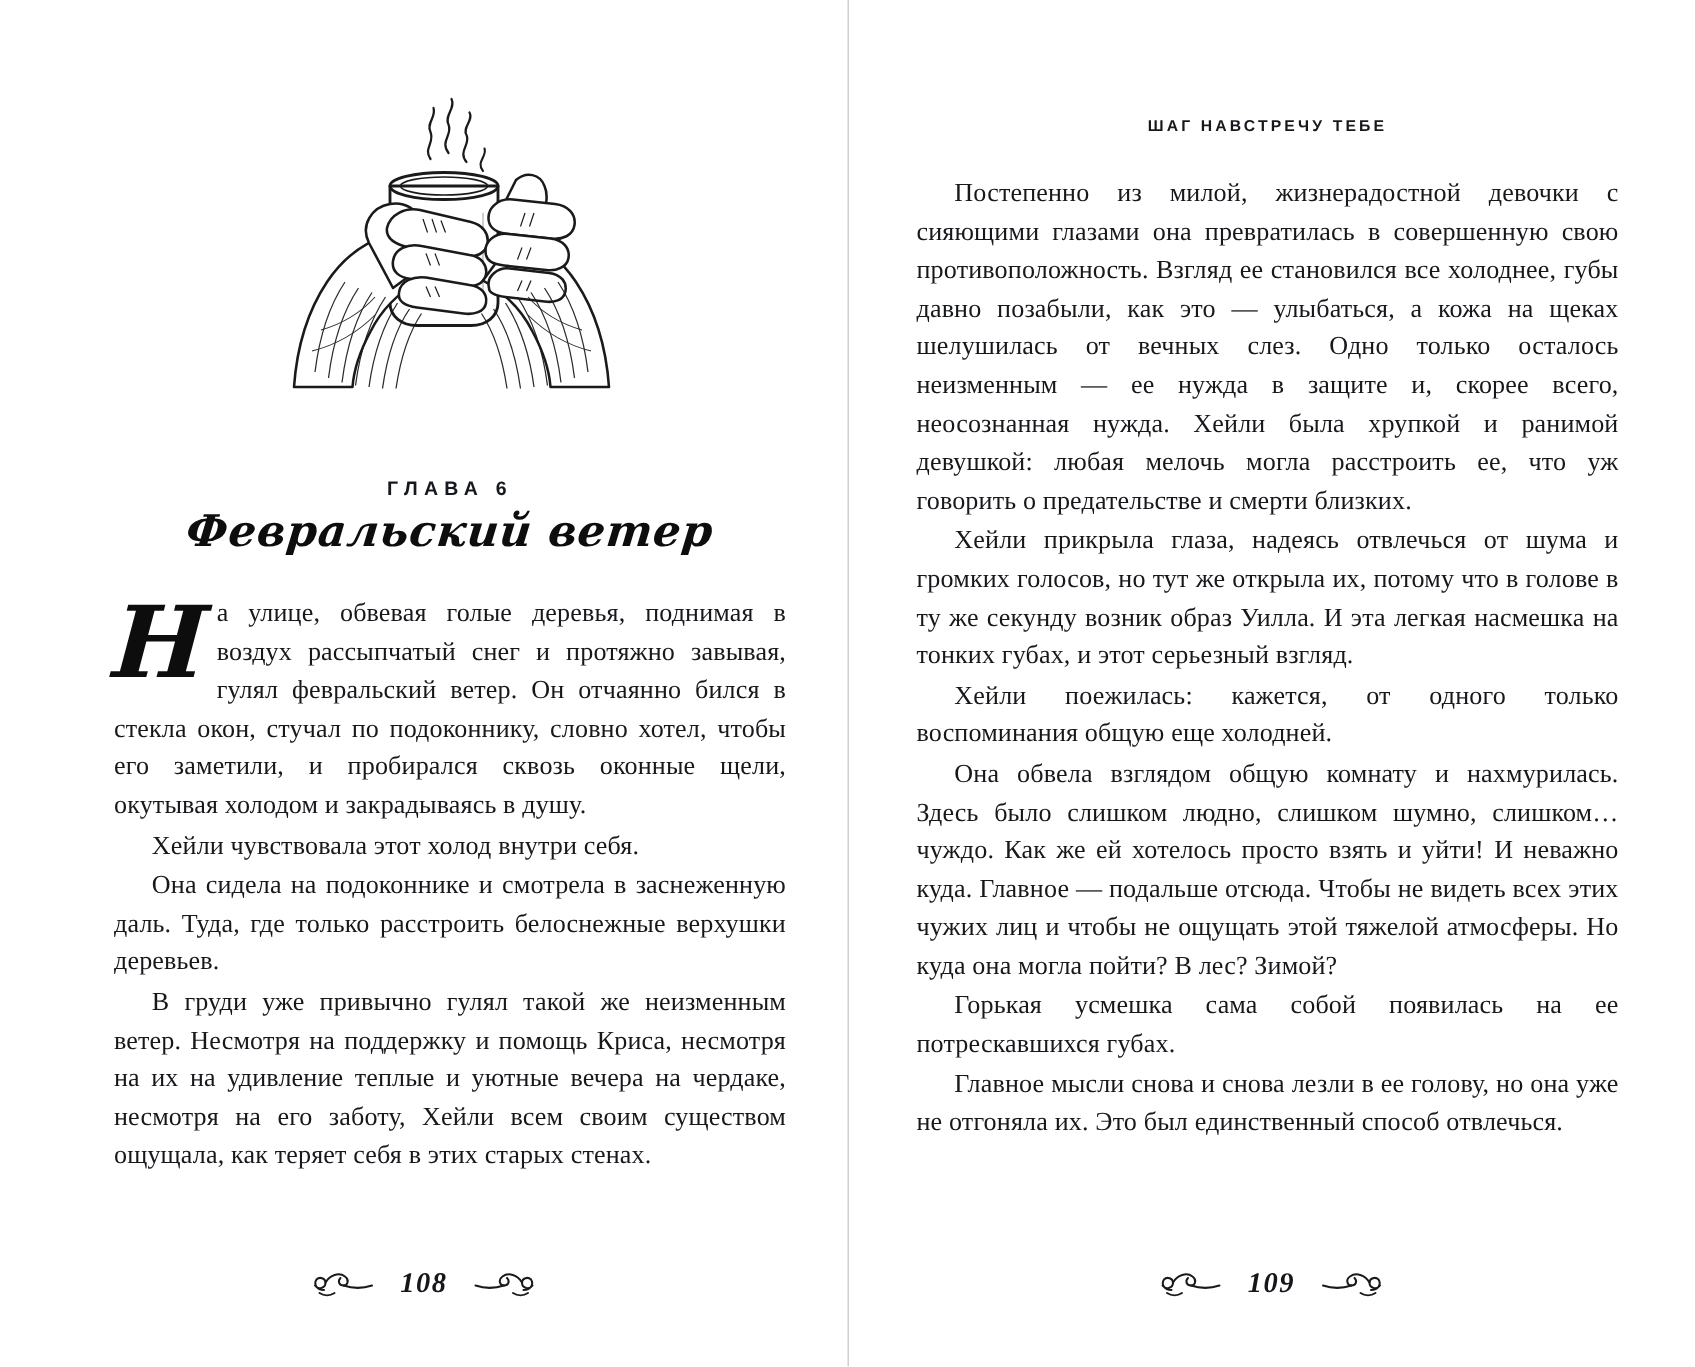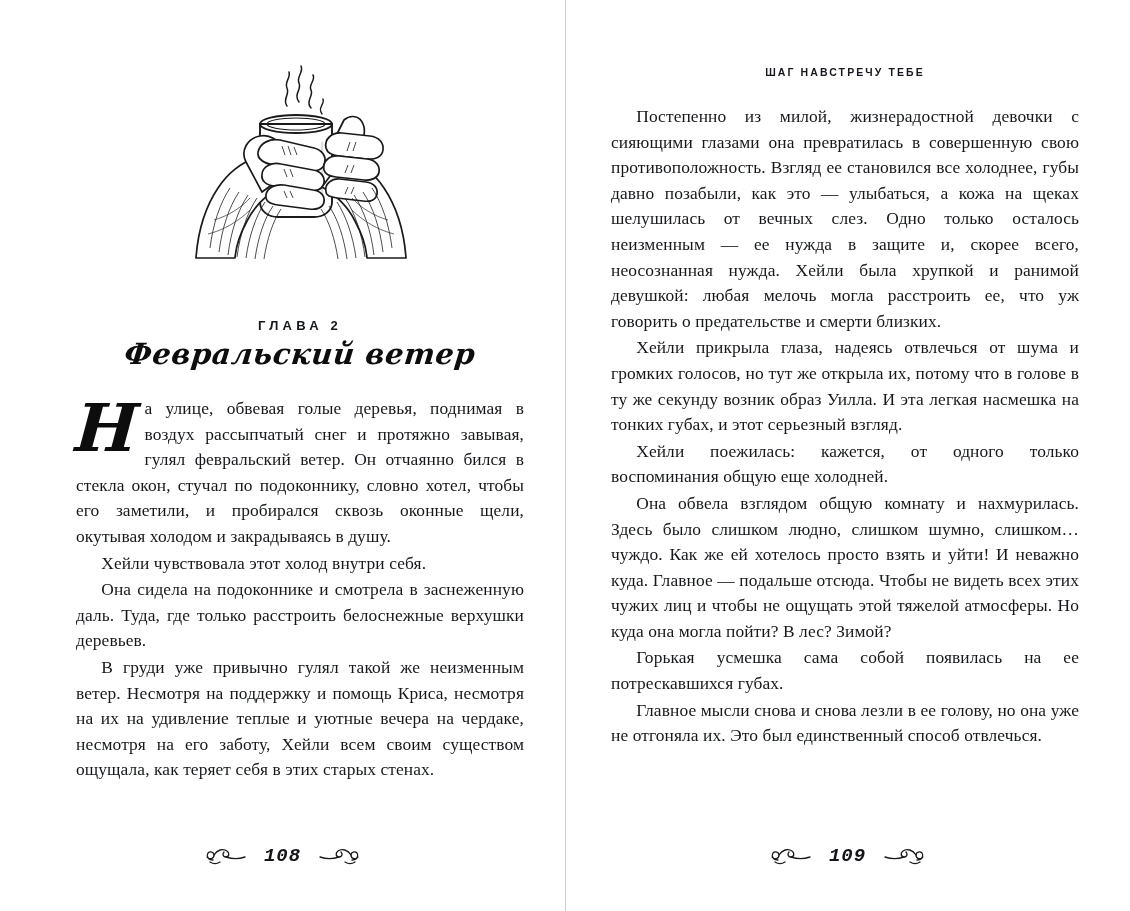--- a/index.html
+++ b/index.html
@@ -34,21 +34,21 @@
   }
 
   .page {
     position: relative;
     width: 565px;
     height: 911px;
     box-sizing: border-box;
   }
 
   .page-left  { padding: 0 40px 0 75px; }
-  .page-right { padding: 0 50px 0 45px; }
+  .page-right { padding: 12px 50px 0 45px; }
 
   
   .running-head {
     margin: 0;
     padding-top: 66px;
     text-align: center;
     font-family: "Liberation Sans", "DejaVu Sans", sans-serif;
     font-size: 10.5px;
     font-weight: 700;
     letter-spacing: 2.1px;
@@ -129,21 +129,21 @@
     position: absolute;
     bottom: 44px;
     left: 0;
     width: 100%;
     display: flex;
     align-items: center;
     justify-content: center;
     gap: 14px;
   }
   .folio-number {
-    font-family: Liberation Mono, monospace;
+    font-family: Liberation Serif, serif;
     font-style: italic;
     font-weight: 700;
     font-size: 19px;
     letter-spacing: 1px;
     color: #14161a;
   }
   .flourish { display: block; }
   .flourish-right { transform: scaleX(-1); }
 </style>
 </head>
@@ -235,21 +235,21 @@
           <path d="M166 80 l-3 9"></path>
             <path d="M172 80 l-3 9"></path>
           <path d="M164 103 l-3 8"></path>
             <path d="M170 103 l-3 8"></path>
           <path d="M164 125 l-3 7"></path>
             <path d="M170 125 l-3 7"></path>
         </g>
       </svg>
     </div>
 
-    <h2 class="chapter-label">ГЛАВА 2</h2>
+    <h2 class="chapter-label">ГЛАВА 6</h2>
 
     <h1 class="chapter-title">Февральский ветер</h1>
 
     <div class="body-text">
       <p class="no-indent"><span class="dropcap">Н</span><span>а улице, обвевая голые деревья, поднимая в воздух рассыпчатый снег и протяжно завывая, гулял февральский ветер. Он отчаянно бился в стекла окон, стучал по подоконнику, словно хотел, чтобы его заметили, и пробирался сквозь оконные щели, окутывая холодом и закрадываясь в душу.</span></p>
       <p>Хейли чувствовала этот холод внутри себя.</p>
       <p>Она сидела на подоконнике и смотрела в заснеженную даль. Туда, где только расстроить белоснежные верхушки деревьев.</p>
       <p>В груди уже привычно гулял такой же неизменным ветер. Несмотря на поддержку и помощь Криса, несмотря на их на удивление теплые и уютные вечера на чердаке, несмотря на его заботу, Хейли всем своим существом ощущала, как теряет себя в этих старых стенах.</p>
     </div>
 

